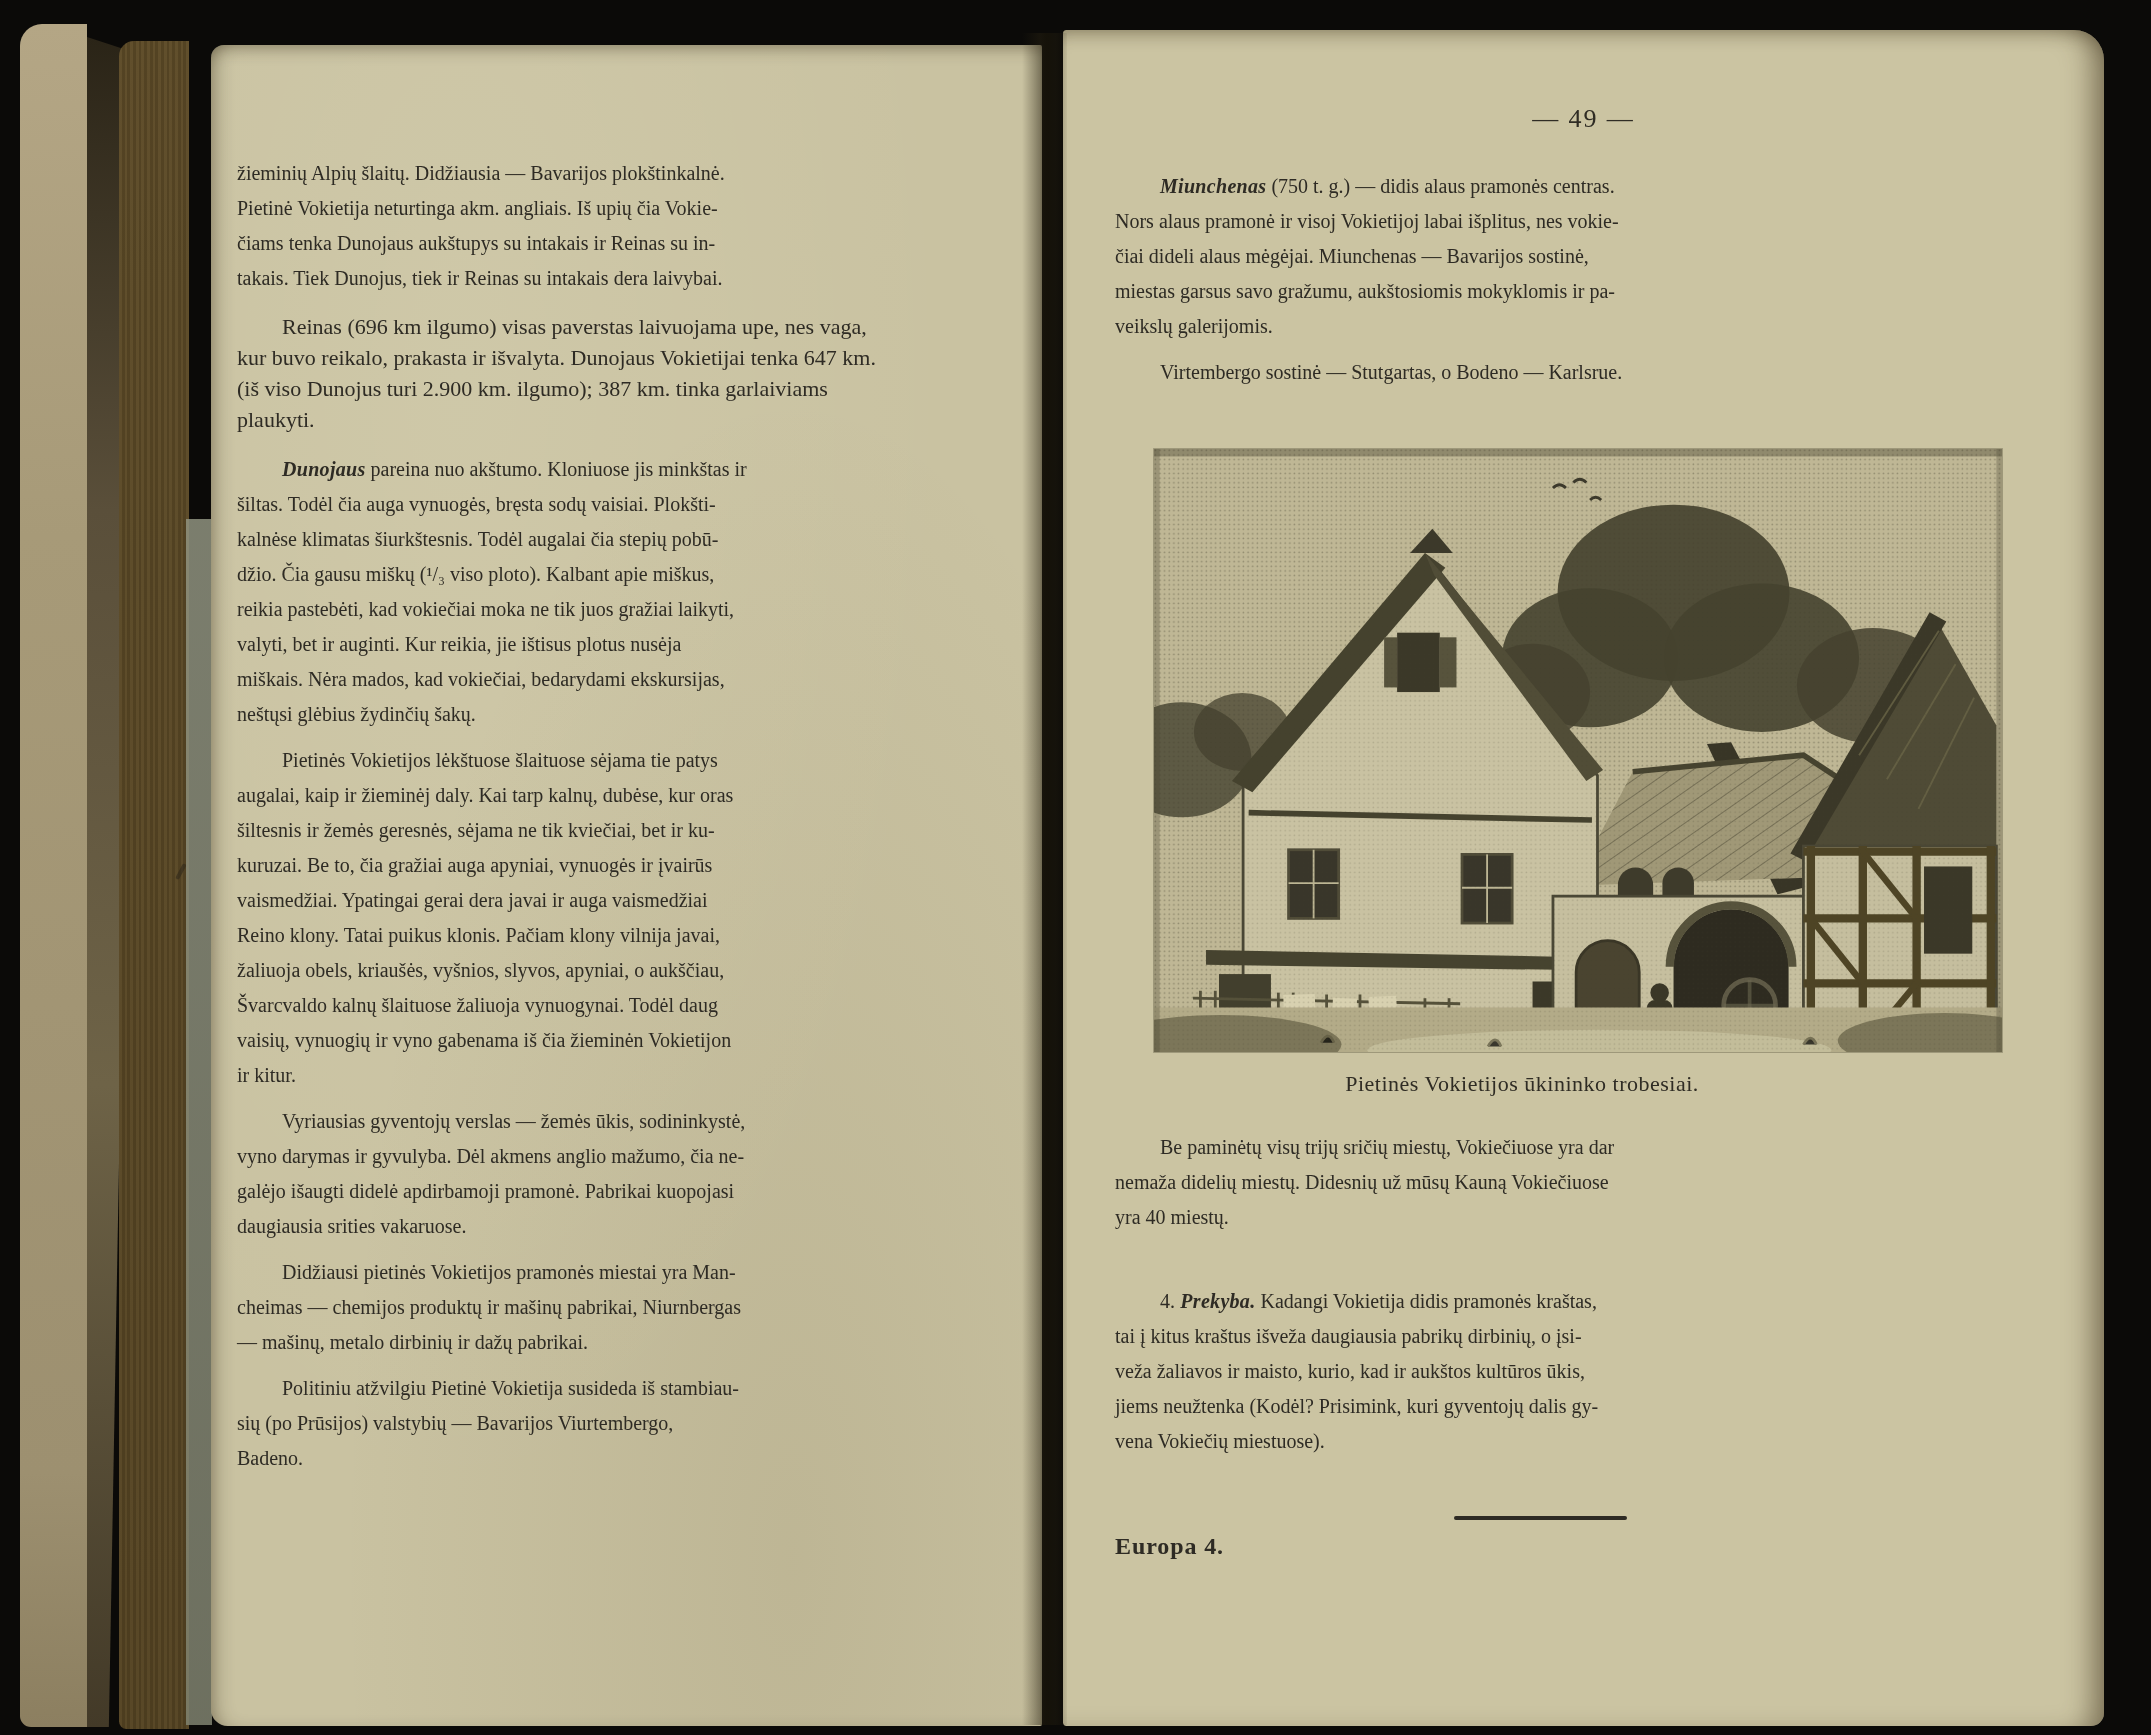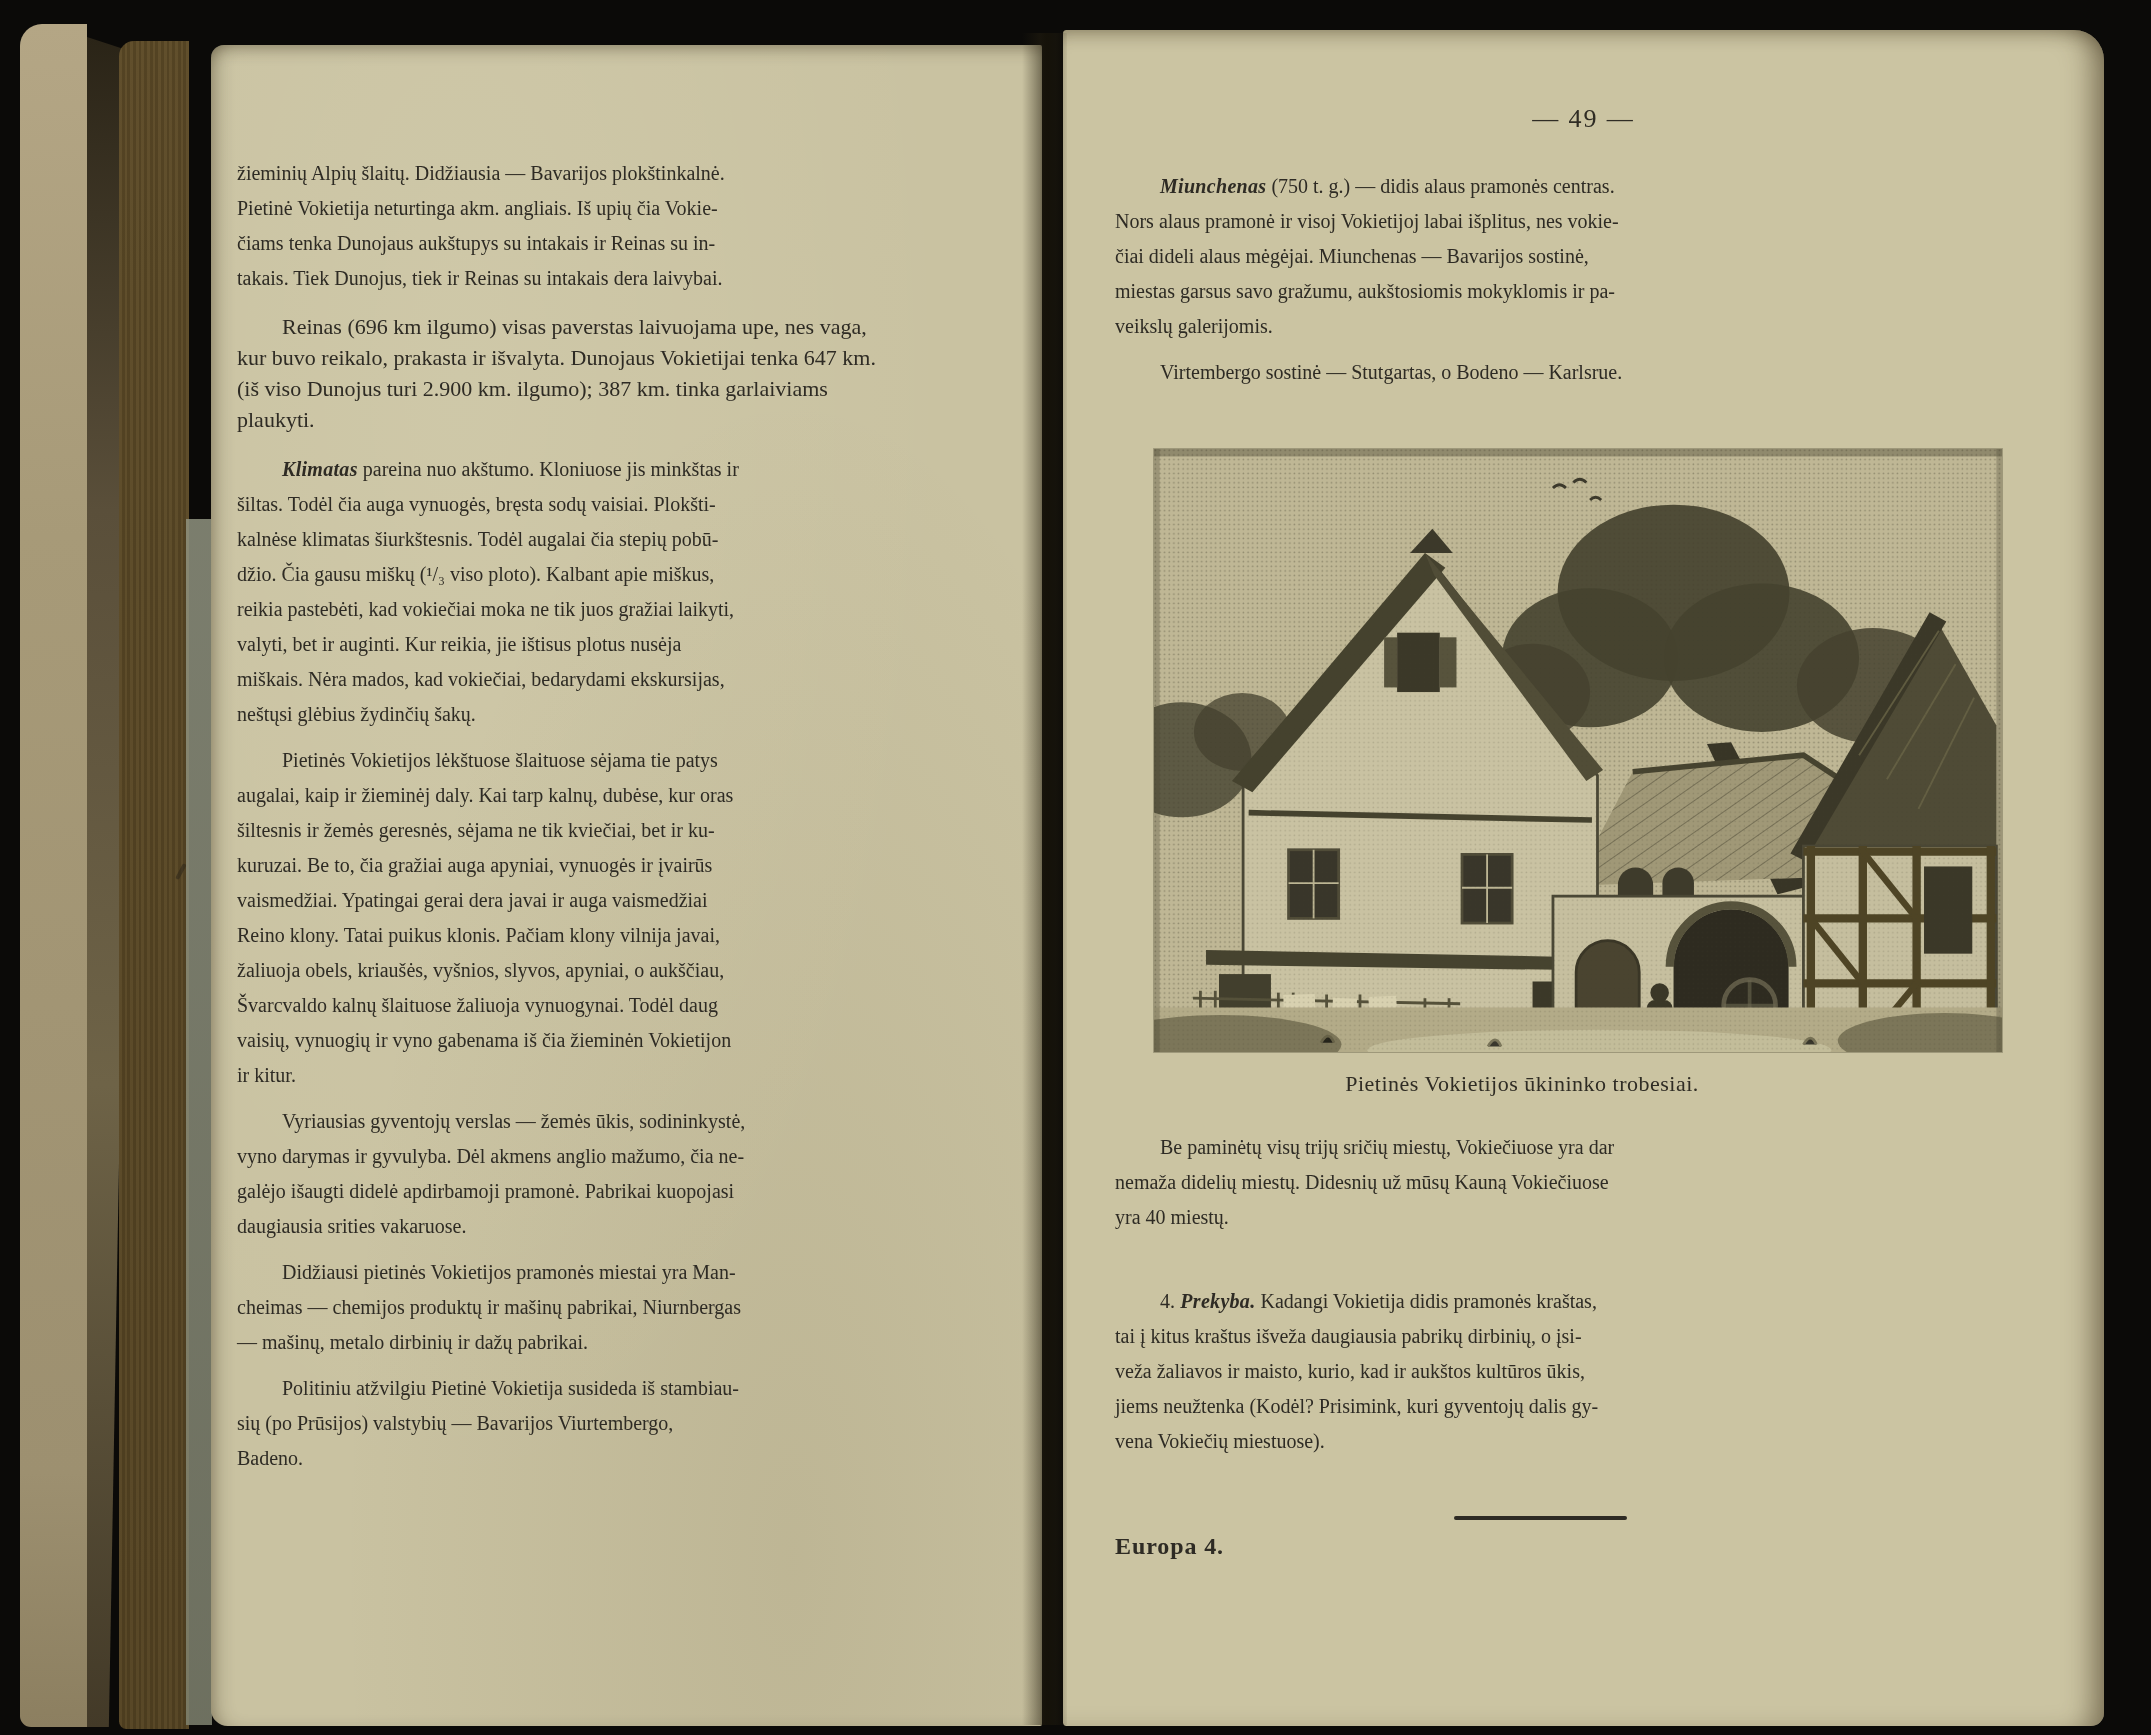--- a/index.html
+++ b/index.html
@@ -63,21 +63,21 @@
   <div class="page page-left">
     <div class="col">
       <p class="para noindent"><span class="lines">žieminių Alpių šlaitų.  Didžiausia — Bavarijos plokštinkalnė.
 Pietinė Vokietija neturtinga akm. angliais.  Iš upių čia Vokie-
 čiams tenka Dunojaus aukštupys su intakais ir Reinas su in-
 takais.  Tiek Dunojus, tiek ir Reinas su intakais dera laivybai.</span></p>
       <p class="para note indent"><span class="lines">Reinas (696 km ilgumo) visas paverstas laivuojama upe, nes vaga,
 kur buvo reikalo, prakasta ir išvalyta. Dunojaus Vokietijai tenka 647 km.
 (iš viso Dunojus turi 2.900 km. ilgumo);  387 km. tinka garlaiviams
 plaukyti.</span></p>
-      <p class="para indent"><strong>Klimatas</strong><span class="lines"> pareina nuo akštumo.  Kloniuose jis minkštas ir
+      <p class="para indent"><strong>Dunojaus</strong><span class="lines"> pareina nuo akštumo.  Kloniuose jis minkštas ir
 šiltas.  Todėl čia auga vynuogės, bręsta sodų vaisiai.  Plokšti-
 kalnėse klimatas šiurkštesnis.  Todėl augalai čia stepių pobū-
 džio.  Čia gausu miškų (¹/₃ viso ploto).  Kalbant apie miškus,
 reikia pastebėti, kad vokiečiai moka ne tik juos gražiai laikyti,
 valyti, bet ir auginti.  Kur reikia,  jie ištisus plotus nusėja
 miškais.  Nėra mados, kad vokiečiai, bedarydami ekskursijas,
 neštųsi glėbius žydinčių šakų.</span></p>
       <p class="para indent"><span class="lines">Pietinės Vokietijos lėkštuose šlaituose  sėjama tie patys
 augalai, kaip ir žieminėj daly. Kai tarp kalnų, dubėse, kur oras
 šiltesnis ir žemės geresnės,  sėjama ne tik kviečiai, bet ir ku-

